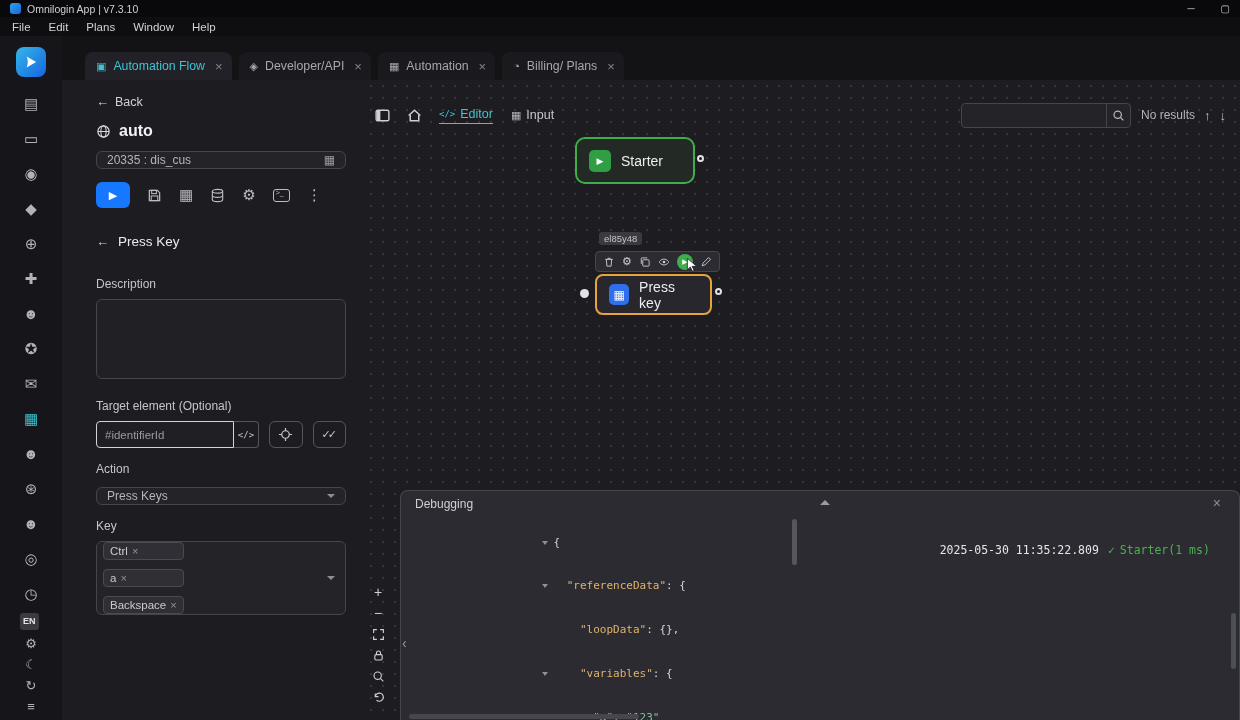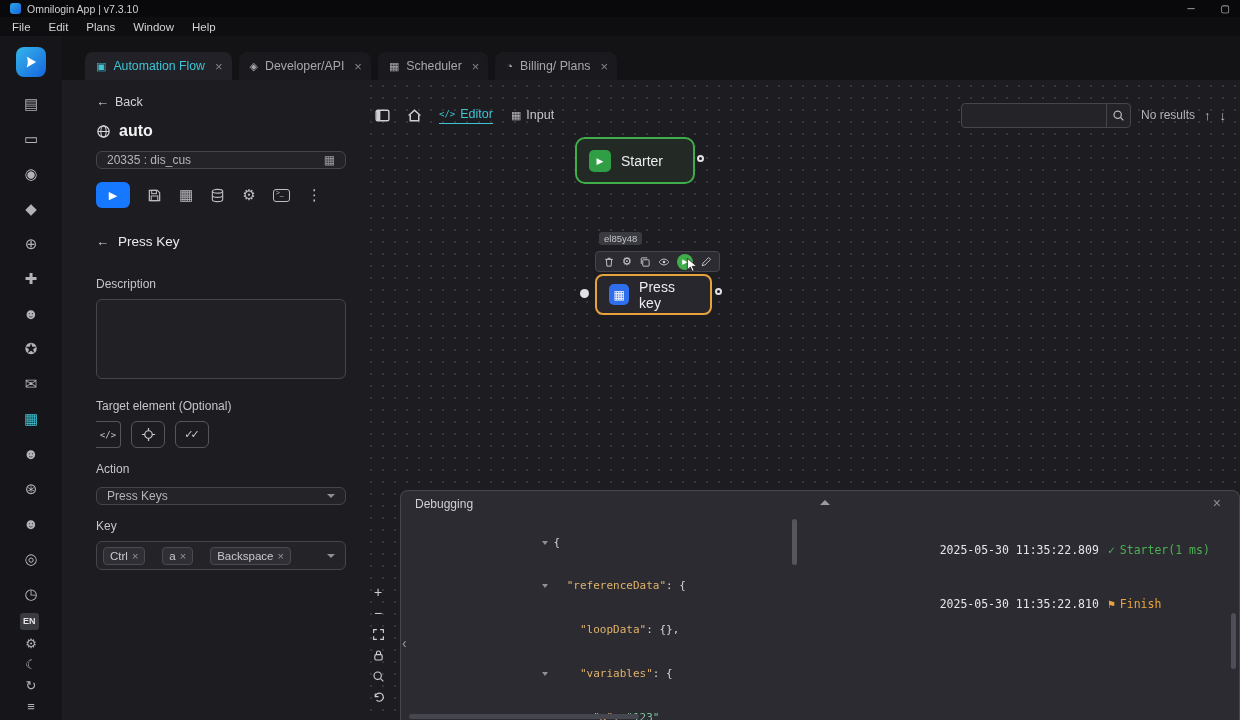--- a/index.html
+++ b/index.html
@@ -78,21 +78,21 @@
     display:flex; align-items:center; justify-content:center; font-size:9px; color:#c2c2c8;
     font-family:"DejaVu Sans Mono",monospace; }
   .sq-btn { width:34px; height:27px; border:1px solid #55555c; border-radius:6px; margin-left:10px;
     display:flex; align-items:center; justify-content:center; color:#c8c8ce; }
   .sq-btn svg { width:15px; height:15px; }
   .dblcheck { letter-spacing:-3px; font-size:11px; padding-right:3px; }
   .lbl-action { margin-top:14px; }
   .lbl-key { margin-top:14px; }
   .keys-field { min-height:29px; background:#232328; border:1px solid #45454c; border-radius:6px;
     display:flex; align-items:center; padding:0 10px 0 6px; margin-top:8px; }
-  .chips { display:flex; gap:17px; }
+  .chips { display:flex; gap:9px;flex-direction:column; }
   .chip { display:flex; align-items:center; gap:4px; background:#2f2f35; border:1px solid #4a4a51;
     border-radius:4px; padding:2px 6px; font-size:11.5px; color:#cacace; }
   .chip-x { color:#93939a; font-size:11px; }
 
   
   .canvas { flex:1; position:relative; overflow:hidden; background:#1d1d21;
     background-image:radial-gradient(#35353b 1px, transparent 1.3px); background-size:12px 12px; }
   .canvas-toolbar { position:absolute; top:22px; left:9px; right:14px; height:26px;
     display:flex; align-items:center; }
   .c-icon { color:#cfcfd4; display:inline-flex; }
@@ -260,21 +260,21 @@
         <span>Automation Flow</span>
         <span class="tab-close">×</span>
       </div>
       <div class="tab">
         <span class="tab-icon">◈</span>
         <span>Developer/API</span>
         <span class="tab-close">×</span>
       </div>
       <div class="tab">
         <span class="tab-icon">▦</span>
-        <span>Scheduler</span>
+        <span>Automation</span>
         <span class="tab-close">×</span>
       </div>
       <div class="tab">
         <span class="tab-icon">◔</span>
         <span>Billing/ Plans</span>
         <span class="tab-close">×</span>
       </div>
     </div>
 
     <div class="content">
@@ -324,20 +324,21 @@
           <span class="arrow">←</span>
           <span class="block-title">Press Key</span>
         </div>
 
         <label class="lbl-desc">Description</label>
         <textarea style=""></textarea>
 
         <label class="lbl-target">Target element (Optional)</label>
         <div class="target-row">
           <div class="input-group">
+            <input value="#identifierId" style="">
             <span class="code-btn">&lt;/&gt;</span>
           </div>
           <span class="sq-btn">
             <svg viewBox="0 0 16 16">
                 <circle cx="8" cy="8" r="4" fill="none" stroke="currentColor" stroke-width="1.3"></circle>
                 <path d="M8 1v3M8 12v3M1 8h3M12 8h3" stroke="currentColor" stroke-width="1.3"></path>
               </svg>
           </span>
           <span class="sq-btn">
             <span class="dblcheck">✓✓</span>
@@ -518,23 +519,20 @@
               <span class="hscroll"></span>
             </div>
             <span class="scroll-left-chev">‹</span>
             <div class="log-col">
 
 
                 <div class="log-line">
                   <span class="log-time">2025-05-30 11:35:22.809</span><span class="log-icon ok">✓</span><span class="log-msg ok">Starter(1 ms)</span>
                 </div>
 
-                <div class="log-line">
-                  <span class="log-time">2025-05-30 11:35:22.810</span><span class="log-icon finish">⚑</span><span class="log-msg finish">Finish</span>
-                </div>
               </div>
             <span class="vscroll panel-scroll"></span>
           </div>
         </div>
       </div>
     </div>
   </div>
 </div>
 
 </body></html>

